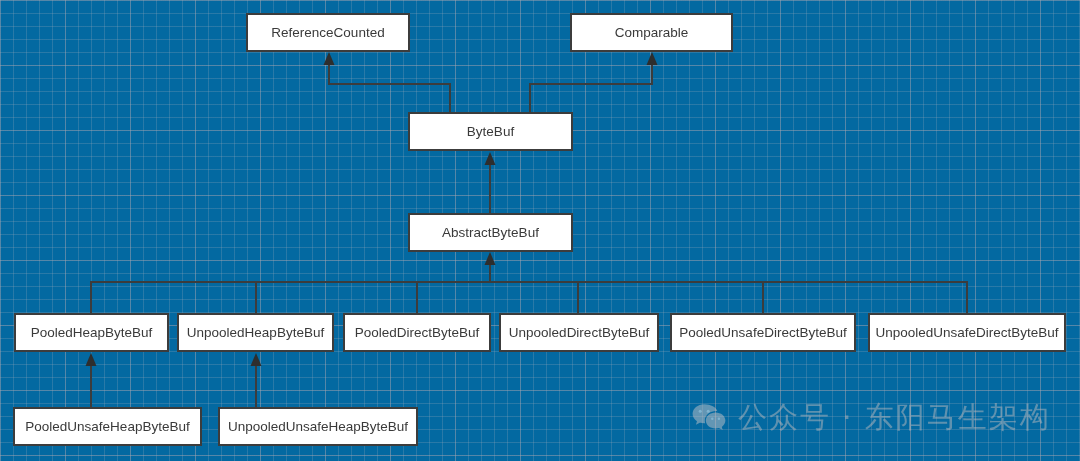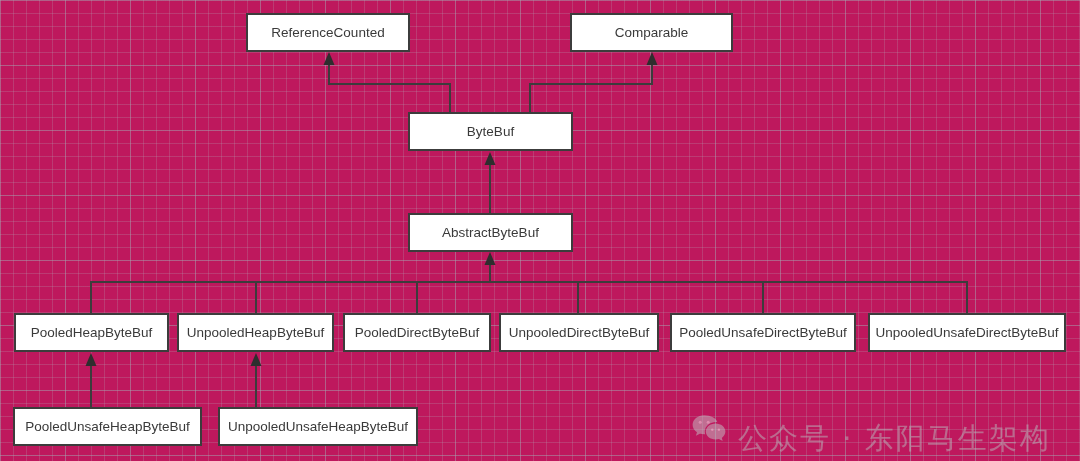--- a/index.html
+++ b/index.html
@@ -8,21 +8,21 @@
     padding: 0;
     background: #ffffff;
   }
   body {
     font-family: "Liberation Sans", sans-serif;
   }
   #diagram-canvas {
     position: relative;
     width: 1080px;
     height: 461px;
-    background: #be185d;
+    background: #0369a1;
     overflow: hidden;
   }
   
   #grid-background {
     position: absolute;
     inset: 0;
     background-image:
       linear-gradient(to right,  rgba(180,180,190,0.22) 1px, transparent 1px),
       linear-gradient(to bottom, rgba(180,180,190,0.22) 1px, transparent 1px),
       linear-gradient(to right,  rgba(150,150,165,0.38) 1px, transparent 1px),
@@ -76,21 +76,20 @@
     display: block;
     width: 34px;
     height: 30px;
   }
   #watermark .wm-text {
     font-family: "DejaVu Sans", sans-serif;
     font-size: 29px;
     color: #b9b9bd;
     letter-spacing: 2px;
     white-space: nowrap;
-    margin-top: 21px;
   }
 </style>
 </head>
 <body>
 
 <div id="diagram-canvas">
 
   <div id="grid-background"></div>
 
   <svg id="diagram-svg" viewBox="0 0 1080 461" xmlns="http://www.w3.org/2000/svg">

